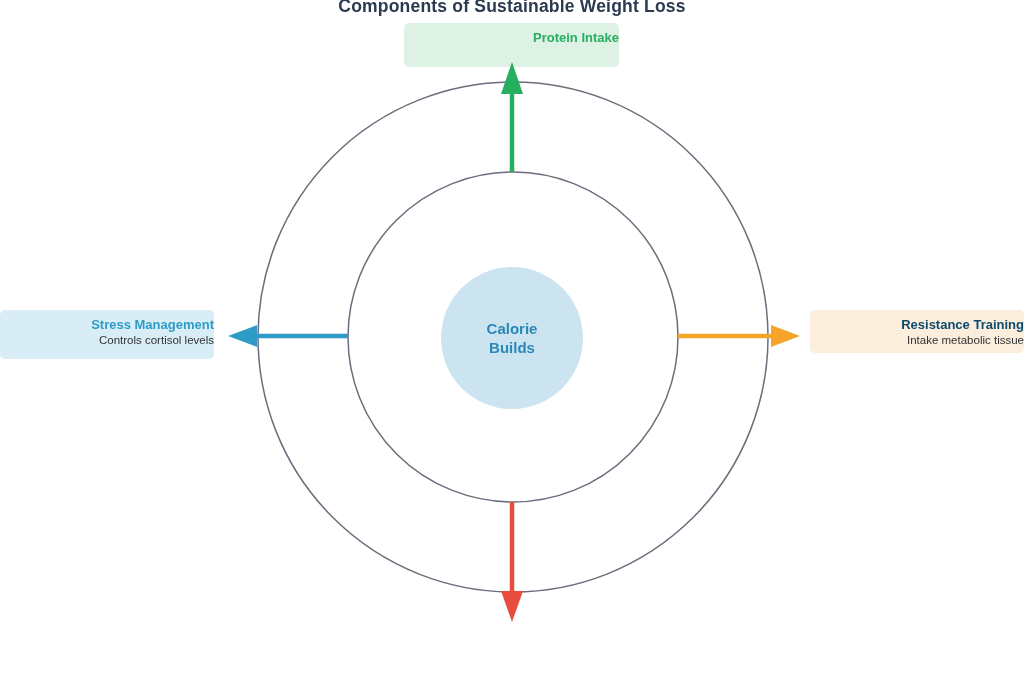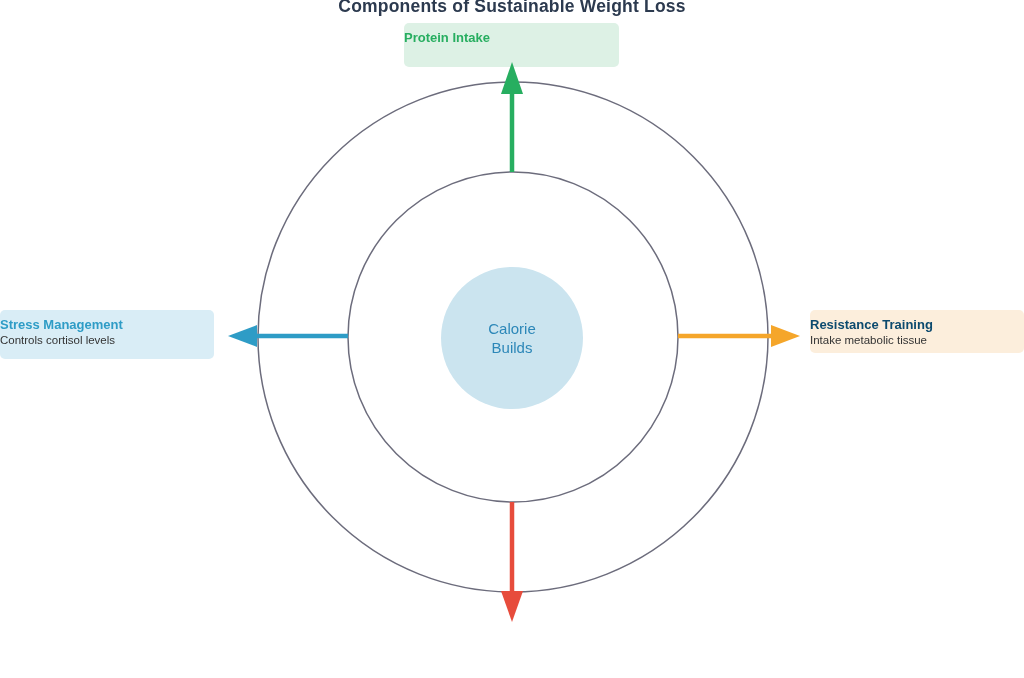--- a/index.html
+++ b/index.html
@@ -23,21 +23,21 @@
     text-align: center;
     font-size: 17.5px;
     font-weight: bold;
     color: #2c3a4f;
     letter-spacing: 0.2px;
     z-index: 3;
   }
   .node {
     position: absolute;
     border-radius: 5px;
-    text-align: left;
+    text-align: right;
     box-sizing: border-box;
     padding-top: 7px;
     z-index: 1;
   }
   .node-top    { left: 404px; top: 23px;  width: 215px; height: 44px; background: #ddf1e5; }
   .node-left   { left: 0px;   top: 310px; width: 214px; height: 49px; background: #d9edf6; }
   .node-right  { left: 810px; top: 310px; width: 214px; height: 43px; background: #fceedc; }
   .node-bottom { left: 404px; top: 633px; width: 215px; height: 45px; background: #fbe2e0; }
   .node-label {
     font-size: 13px;
@@ -60,21 +60,21 @@
     z-index: 2;
     pointer-events: none;
   }
   .hub-label {
     position: absolute;
     left: 432px;
     top: 319px;
     width: 160px;
     text-align: center;
     color: #2c87b8;
-    font-weight: normal;
+    font-weight: bold;
     font-size: 15px;
     line-height: 19px;
     z-index: 3;
   }
 </style>
 </head>
 <body>
 
 <div class="stage">
 

